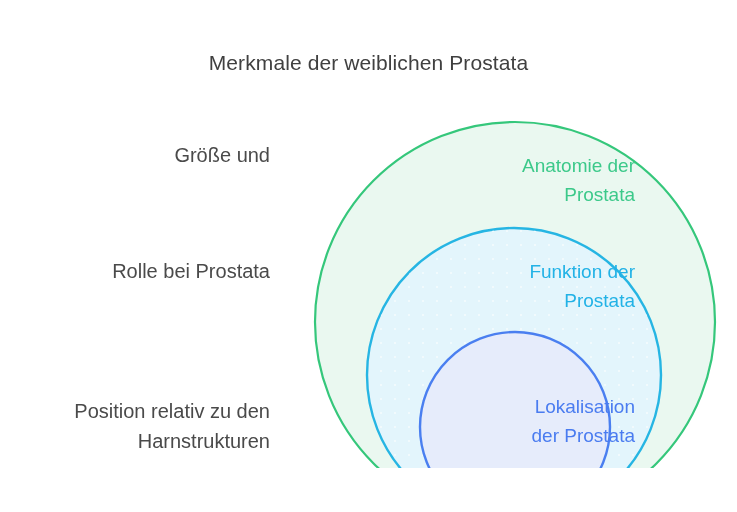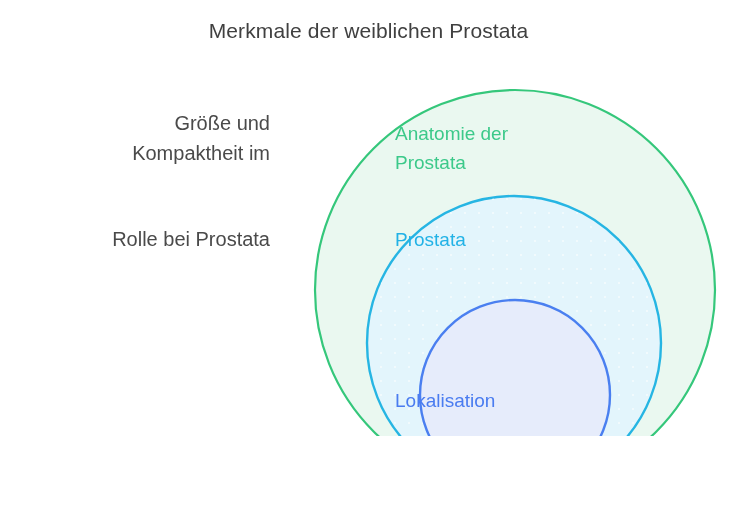--- a/index.html
+++ b/index.html
@@ -10,20 +10,21 @@
   body {
     font-family: "Liberation Sans", sans-serif;
     -webkit-font-smoothing: antialiased;
   }
   #canvas {
     position: relative;
     width: 737px;
     height: 436px;
     background: #ffffff;
     overflow: hidden;
+    margin-top: 32px;
   }
 
   
   #diagram-title {
     position: absolute;
     left: 0;
     top: 16px;
     width: 737px;
     text-align: center;
     font-size: 21px;
@@ -52,77 +53,82 @@
     position: absolute;
     left: 0;
     top: 0;
     width: 737px;
     height: 512px;
   }
 
   
   .circle-caption {
     position: absolute;
-    text-align: left;
+    text-align: right;
     font-size: 19px;
     line-height: 29px;
     width: 240px;
   }
   #caption-anatomy {
     left: 395px;
     top: 119px;
     color: #3cc98a;
   }
   #caption-function {
     left: 395px;
     top: 225px;
     color: #22b2e6;
   }
   #caption-location {
     left: 395px;
-    top: 386px;
+    top: 360px;
     color: #4a7cf0;
   }
   .caption-line { display: block; }
 </style>
 </head>
 <body>
 
 <div id="canvas" style="background: rgb(255, 255, 255);">
 
   <div id="diagram-title" style="color: rgb(64, 64, 64);">Merkmale der weiblichen Prostata</div>
 
   <div class="side-label" id="side-label-0" style="color: rgb(74, 74, 74);">
     <span class="caption-line">Größe und</span>
-    <span class="caption-line">Kompaktheit im</span>
   </div>
 
   <div class="side-label" id="side-label-1" style="color: rgb(74, 74, 74);">
     <span class="caption-line">Rolle bei Prostata</span>
   </div>
 
+  <div class="side-label" id="side-label-2" style="color: rgb(74, 74, 74);">
+    <span class="caption-line">Position relativ zu den</span>
+    <span class="caption-line">Harnstrukturen</span>
+  </div>
 
   <svg id="circle-stack" viewBox="0 0 737 512">
     <defs>
       <pattern id="dots" width="14" height="14" patternUnits="userSpaceOnUse">
         <circle cx="3" cy="3" r="1" fill="#ffffff" opacity="0.65"></circle>
       </pattern>
     </defs>
     <circle id="circle-anatomy" fill="#eaf8f0" stroke="#35c77b" stroke-width="2.2" cx="515" cy="290" r="200"></circle>
     <circle id="circle-function" fill="#e3f5fc" stroke="#26b5e3" stroke-width="2.4" cx="514" cy="343" r="147"></circle>
     <circle id="circle-function-dots" fill="url(#dots)" stroke="none" cx="514" cy="343" r="146"></circle>
     <circle id="circle-location" fill="#e6ecfb" stroke="#4a7ff0" stroke-width="2.4" cx="515" cy="395" r="95"></circle>
   </svg>
 
   <div class="circle-caption" id="caption-anatomy" style="color: rgb(60, 201, 138);">
     <span class="caption-line">Anatomie der</span>
     <span class="caption-line">Prostata</span>
   </div>
 
   <div class="circle-caption" id="caption-function" style="color: rgb(34, 178, 230);">
+    <span class="caption-line">Funktion der</span>
     <span class="caption-line">Prostata</span>
   </div>
 
   <div class="circle-caption" id="caption-location" style="color: rgb(74, 124, 240);">
     <span class="caption-line">Lokalisation</span>
+    <span class="caption-line">der Prostata</span>
   </div>
 
 </div>
 
 </body></html>

